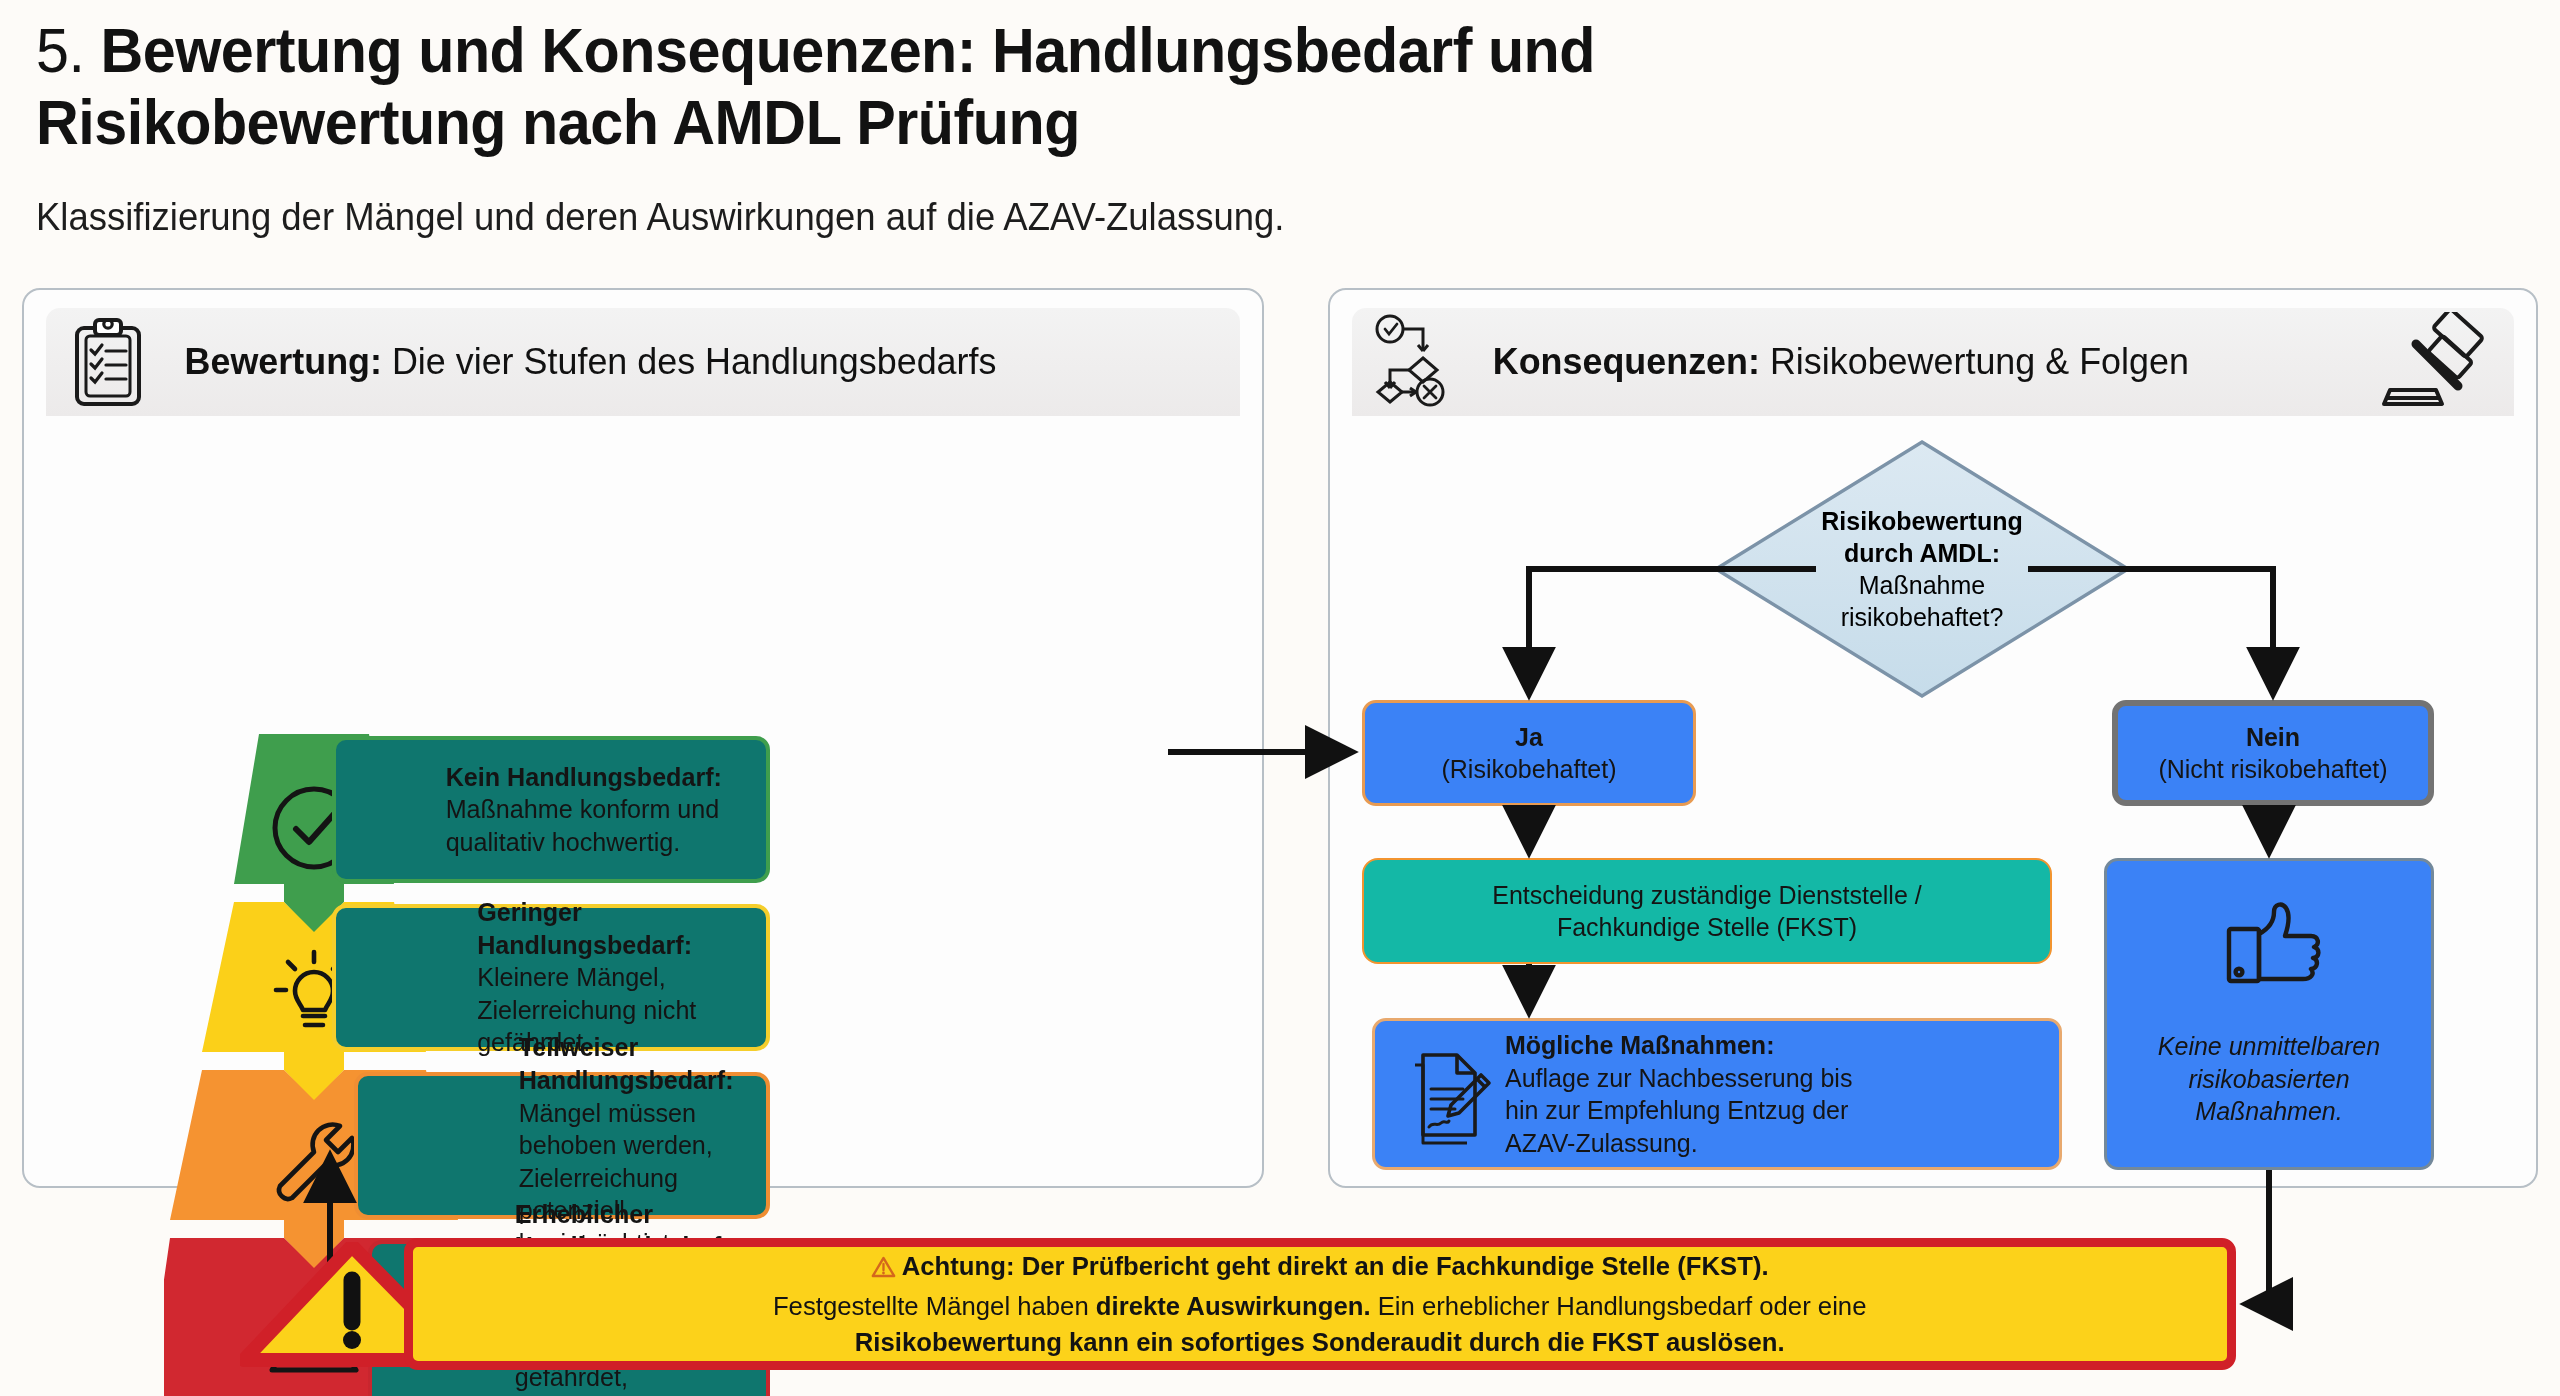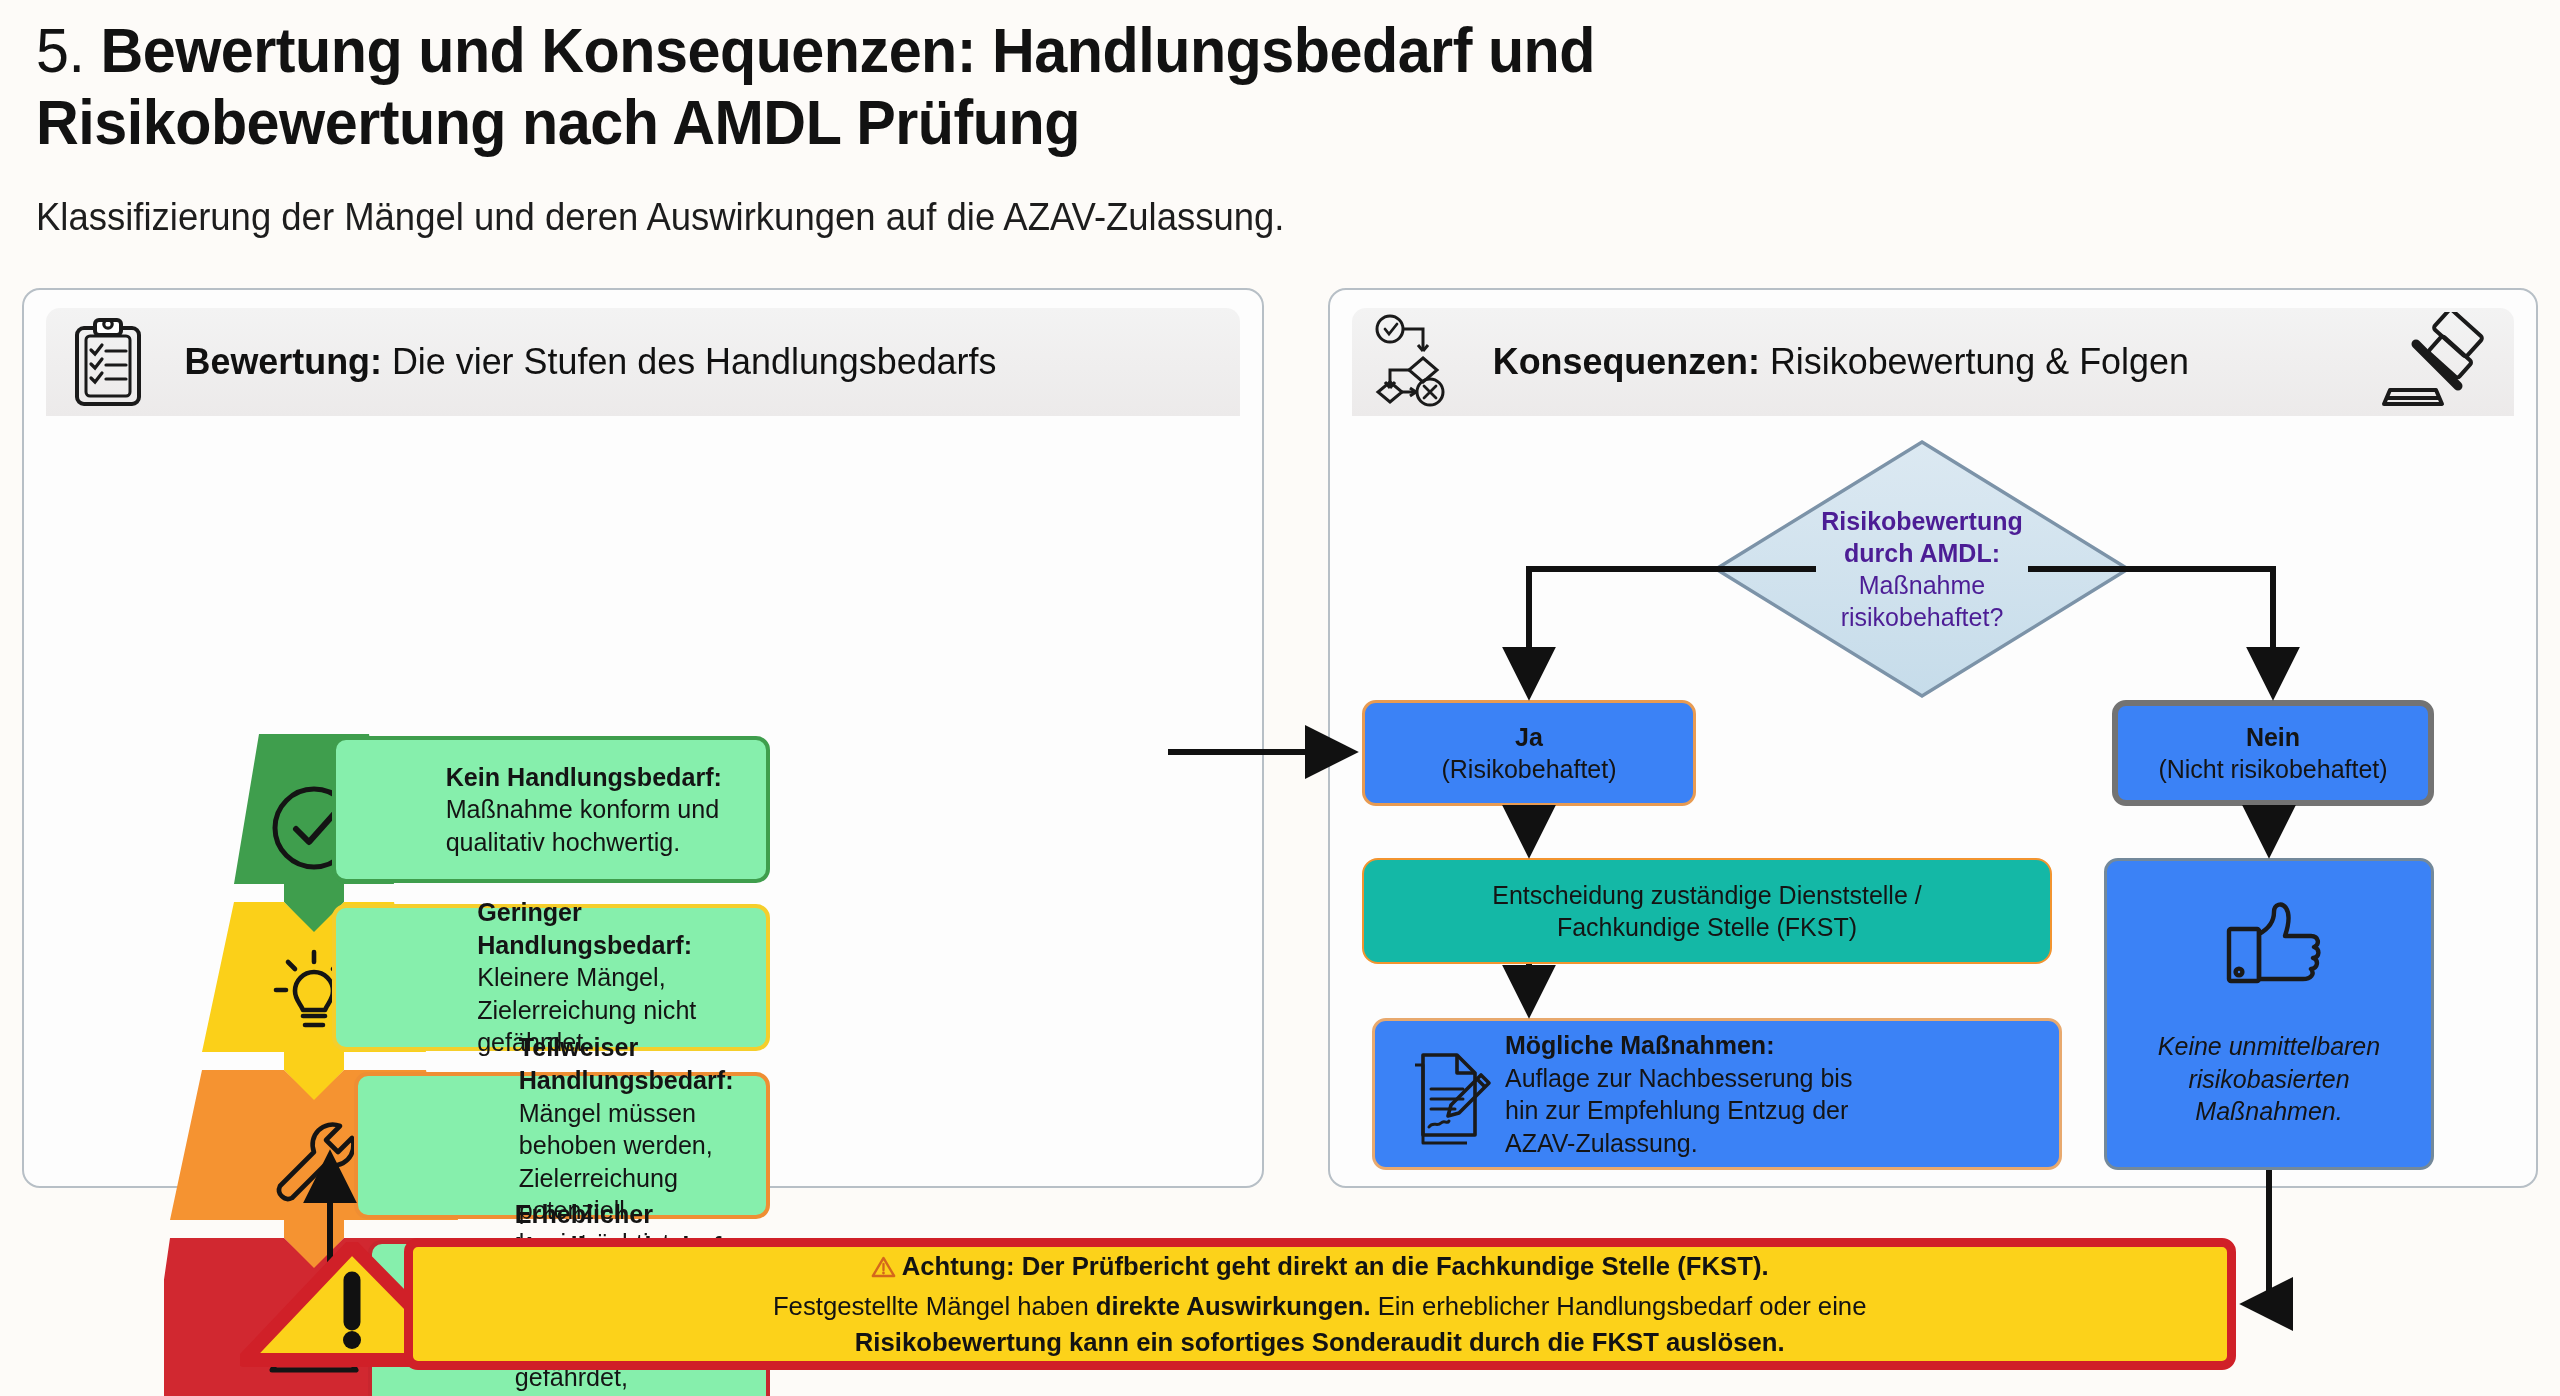--- a/index.html
+++ b/index.html
@@ -43,21 +43,21 @@
     font-size: 37px; color: #111; white-space: nowrap;
     transform: scaleX(0.97);
   }
   .panel-head-title b { font-weight: bold; }
 
   
   #pyramid { position: absolute; left: 140px; top: 444px; width: 630px; height: 740px; }
   .tier { position: absolute; }
   .tier-shape { position: absolute; left: 0; top: 0; }
   .tier-card {
-    position: absolute; background: #86efac;
+    position: absolute; background: #0f766e;
     border-radius: 14px; display: flex; align-items: center;
     padding: 12px 18px 12px 22px;
   }
   .tier-text { font-size: 25.5px; line-height: 1.28; color: #141414; transform: scaleX(0.985); }
   .tier-text b { font-weight: bold; }
   .tier-icon { position: absolute; }
 
   
   .node {
     position: absolute; background: #3b82f6;
@@ -65,21 +65,21 @@
     justify-content: center; text-align: center;
   }
   .node-txt { font-size: 25px; line-height: 1.3; color: #141414; }
   .node-txt b { font-weight: bold; }
 
   #diamond-wrap { position: absolute; left: 1712px; top: 438px; width: 420px; height: 262px; }
   #diamond-wrap svg { position: absolute; left: 0; top: 0; }
   #diamond-label {
     position: absolute; left: 0; top: 0; width: 420px; height: 262px;
     display: flex; align-items: center; justify-content: center;
-    text-align: center; font-size: 25px; line-height: 1.28; color: #4c1d95;
+    text-align: center; font-size: 25px; line-height: 1.28; color: #000000;
   }
   #diamond-label b { font-weight: bold; }
 
   #node-ja   { left: 1362px; top: 700px; width: 334px; height: 106px;
                border: 3px solid #e89b52; }
   #node-nein { left: 2112px; top: 700px; width: 322px; height: 106px;
                border: 6px solid #737373; }
   #node-entscheidung {
     left: 1362px; top: 858px; width: 690px; height: 106px;
     background: #14b8a6; border: 2px solid #f2942f; border-radius: 16px;

